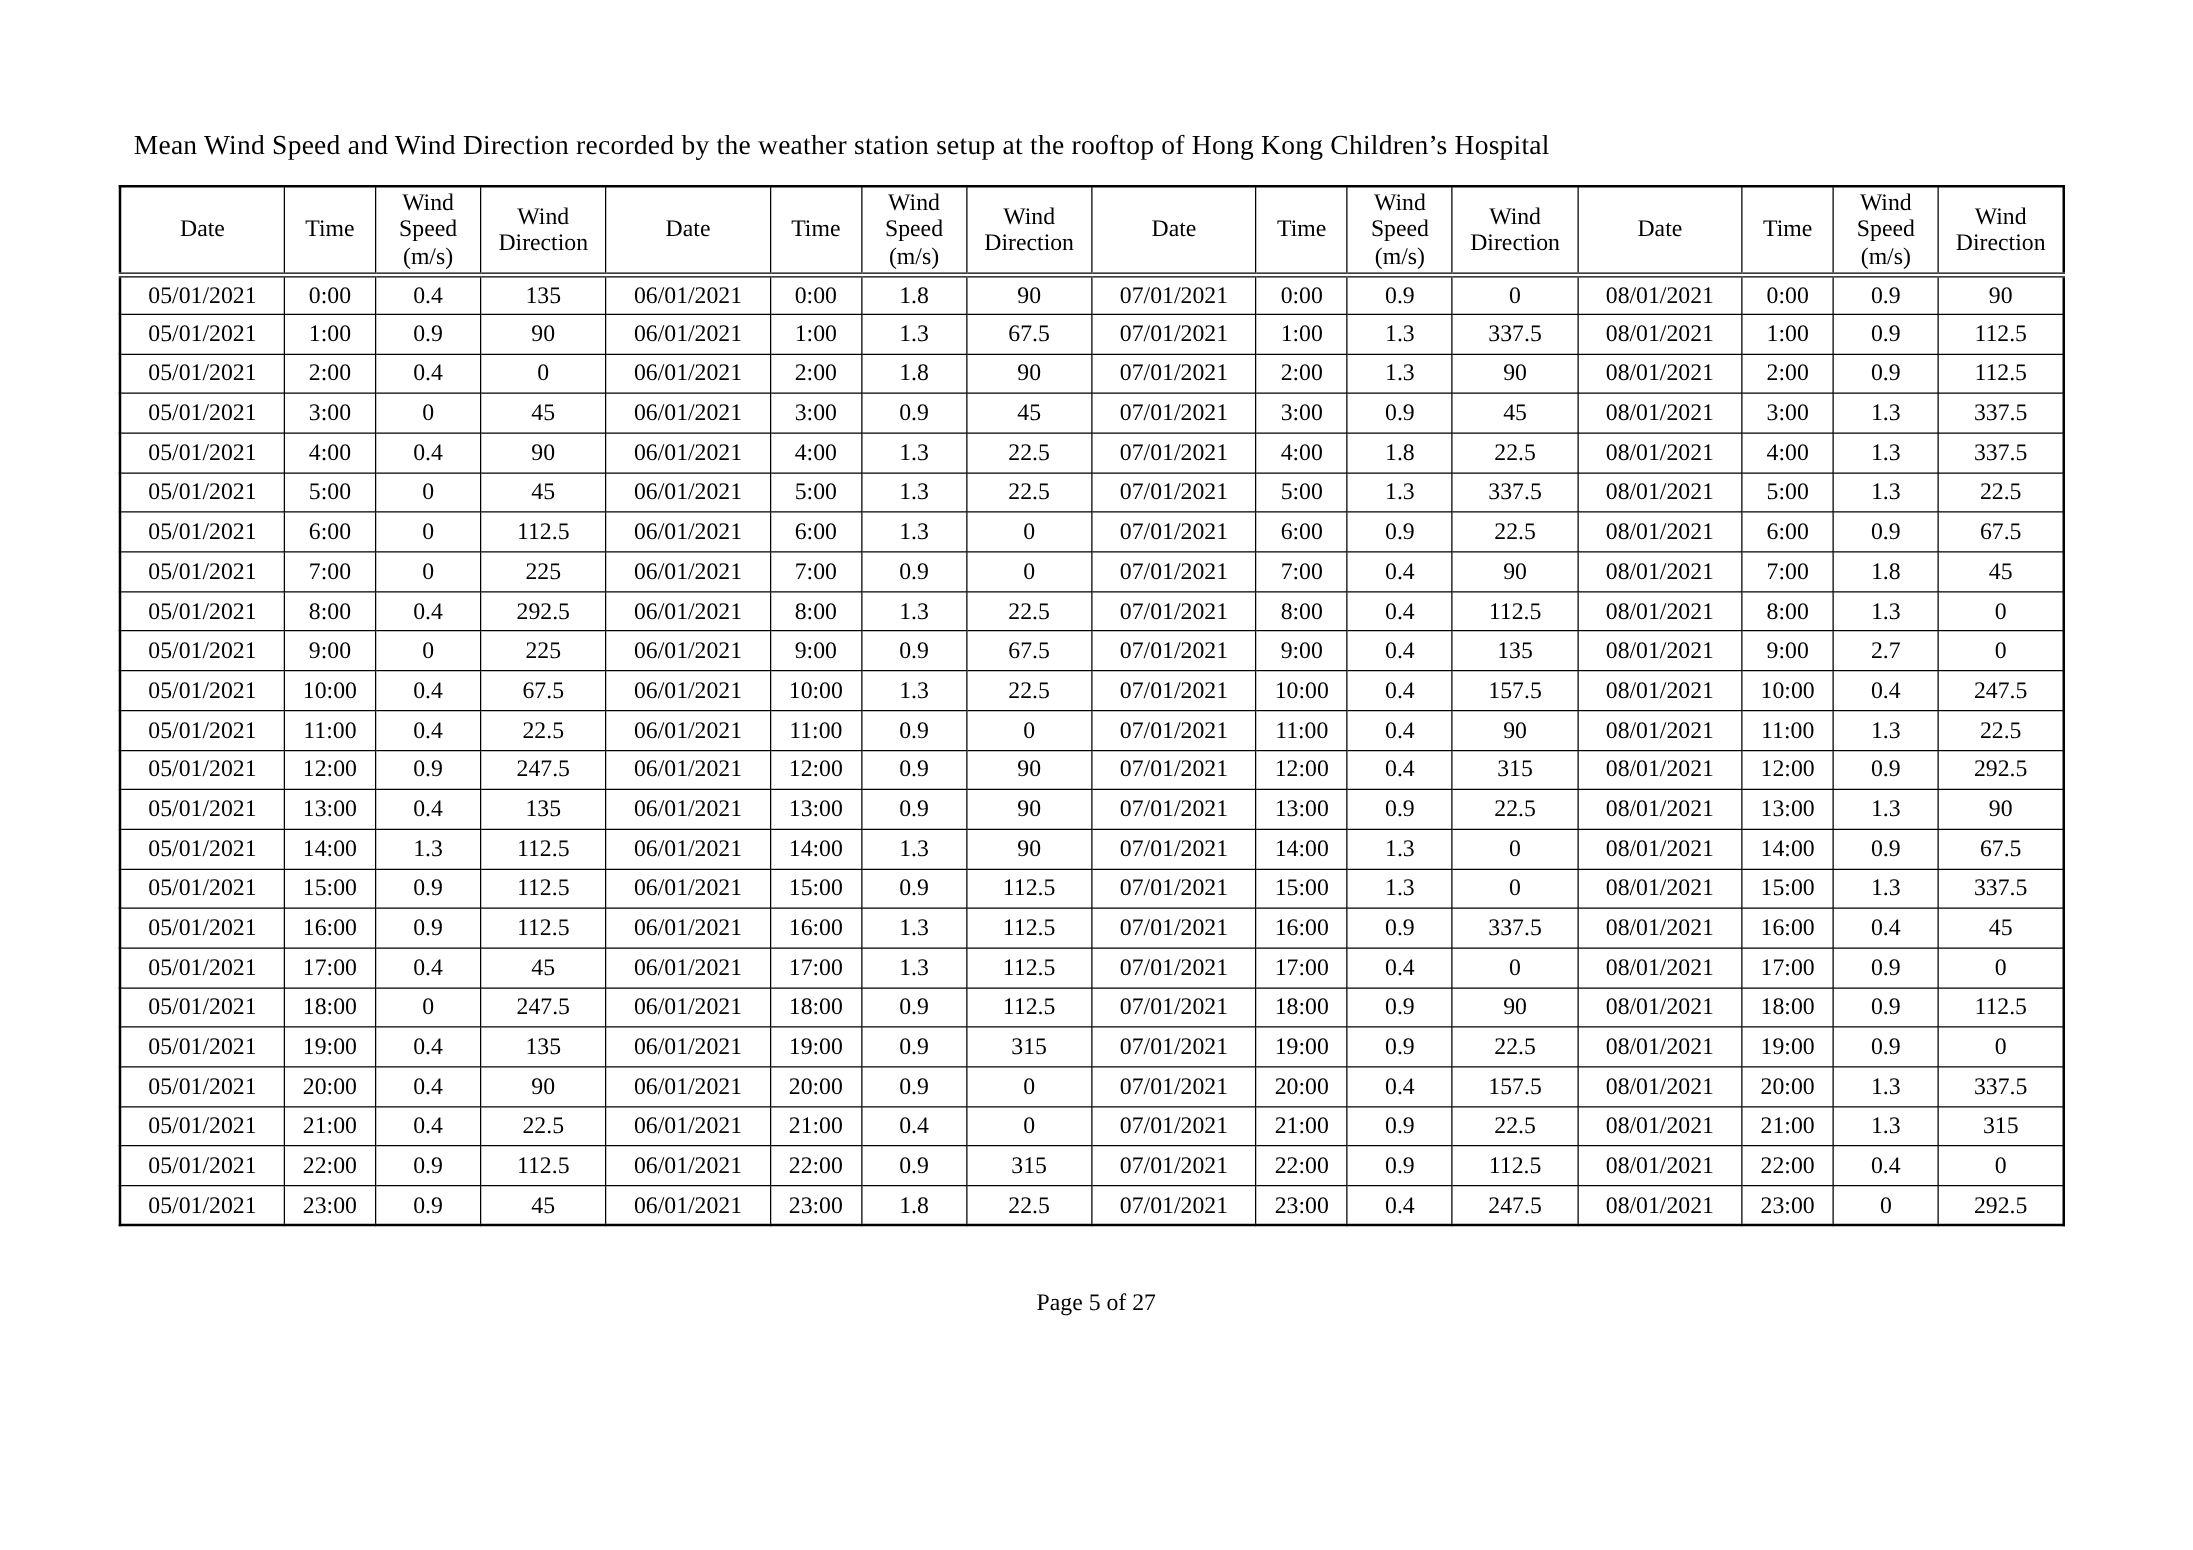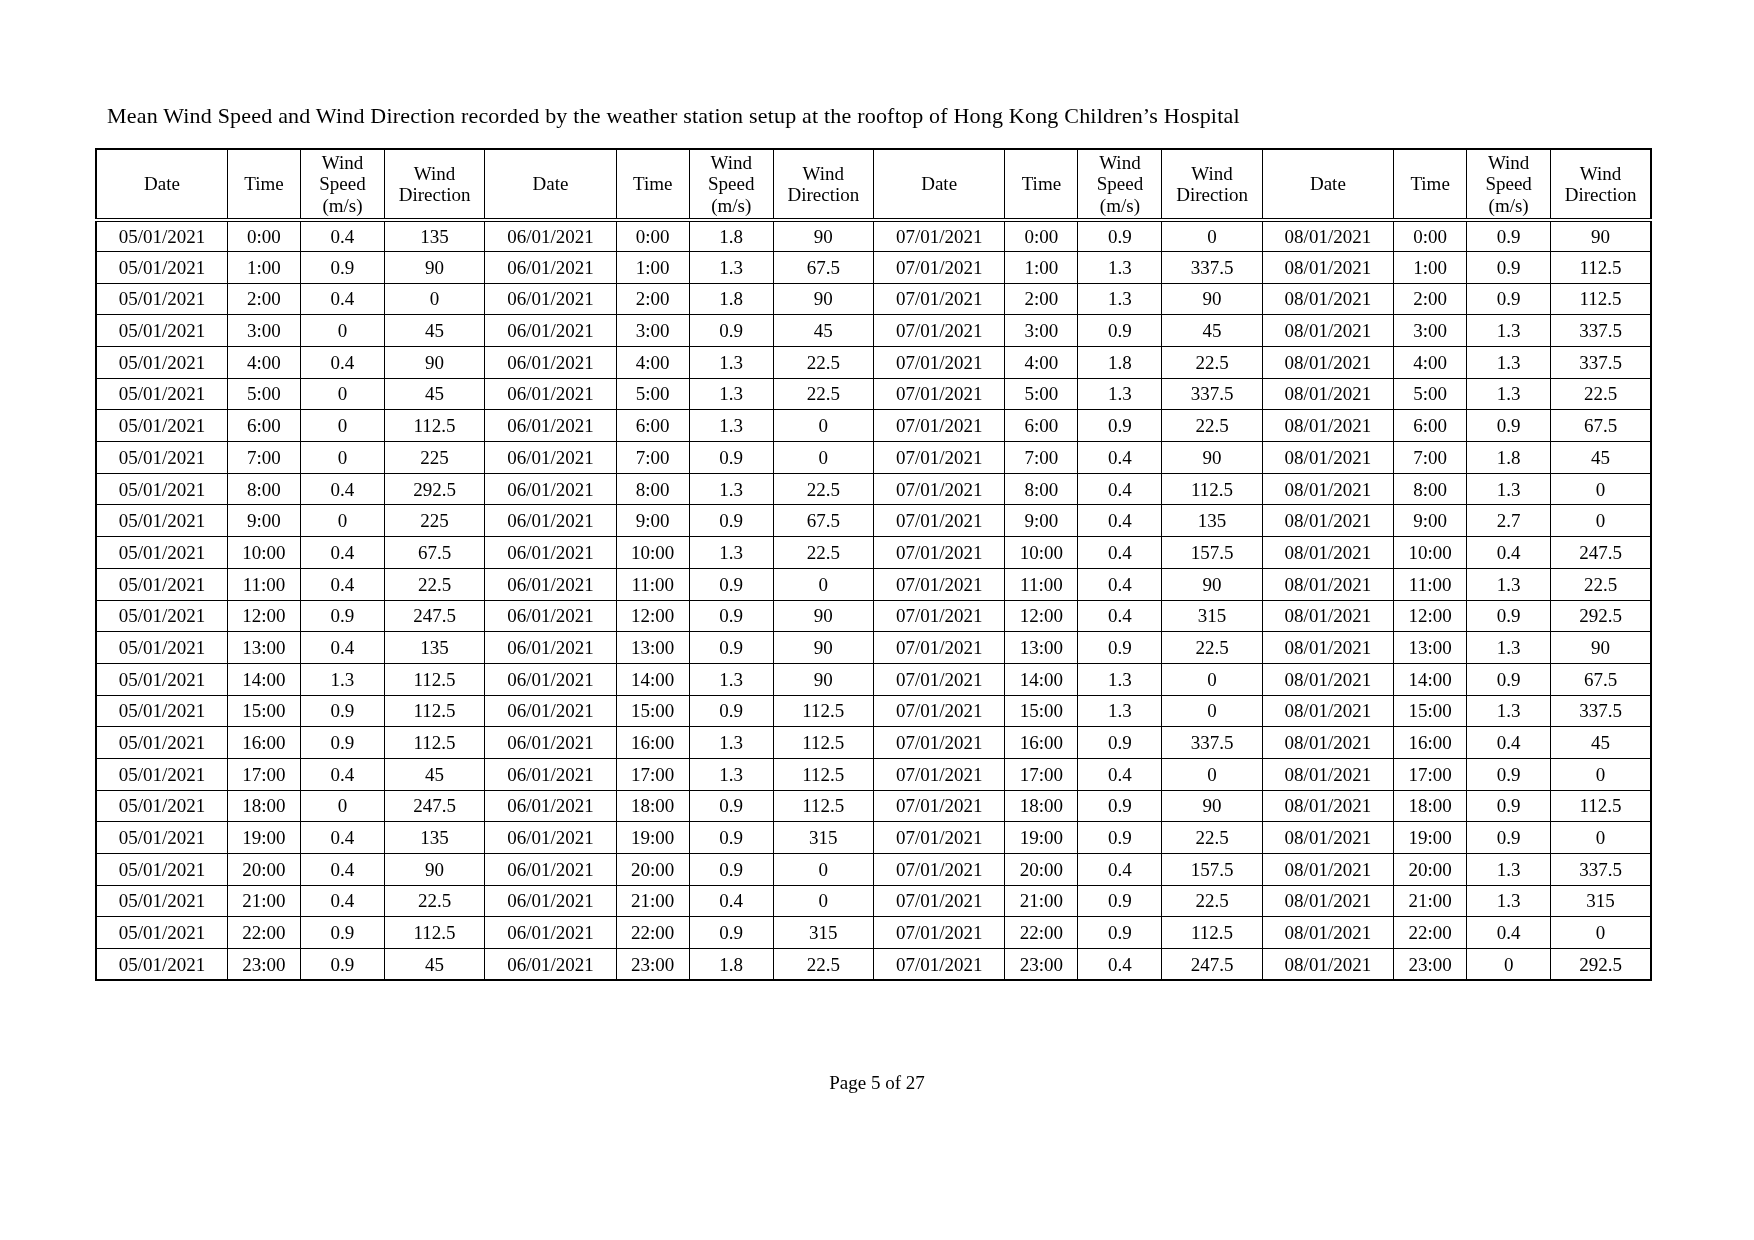--- a/index.html
+++ b/index.html
@@ -53,21 +53,20 @@
   table.wind-table col.c-date { width: 8.45%; }
   table.wind-table col.c-time { width: 4.70%; }
   table.wind-table col.c-speed { width: 5.40%; }
   table.wind-table col.c-dir  { width: 6.45%; }
   .page-footer {
     position: absolute;
     left: 0; top: 1032px;
     width: 1754px;
     text-align: center;
     font-size: 19px;
-    margin-top: 40px;
   }
 </style>
 </head>
 <body>
 
 <div class="page">
 
   <div class="doc-title">Mean Wind Speed and Wind Direction recorded by the weather station setup at the rooftop of Hong Kong Children’s Hospital</div>
 
   <table class="wind-table">

